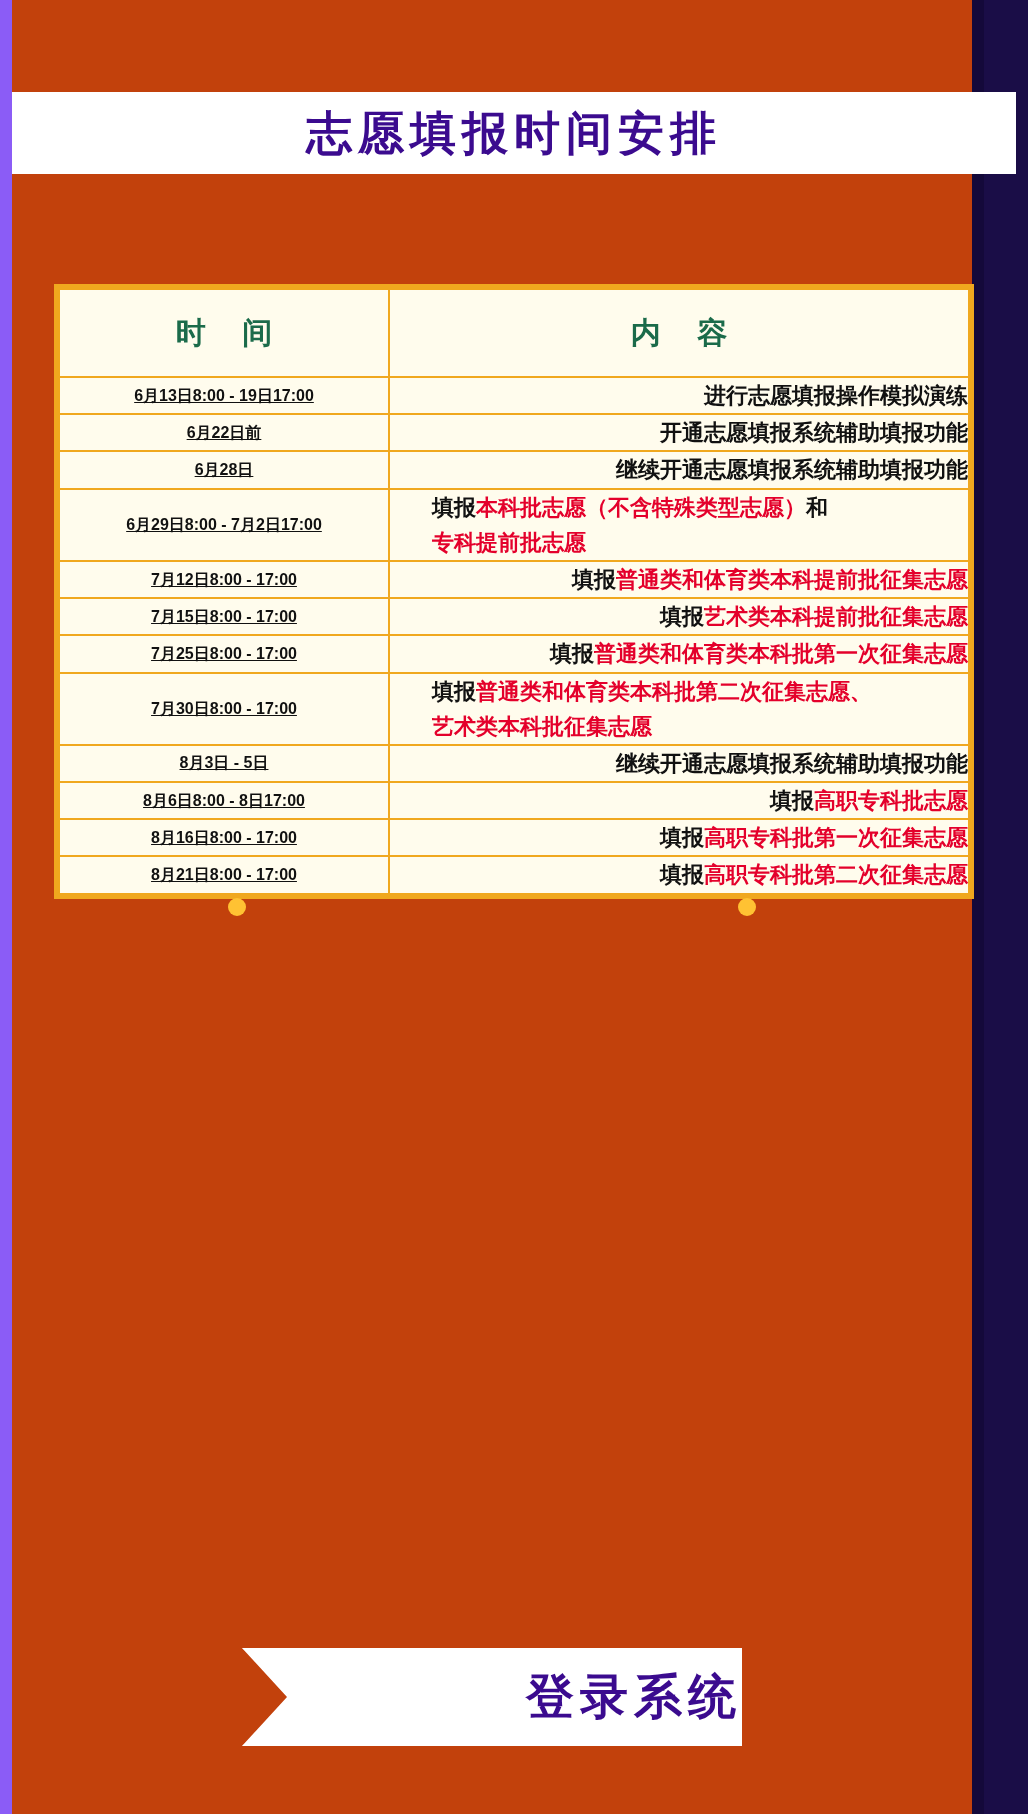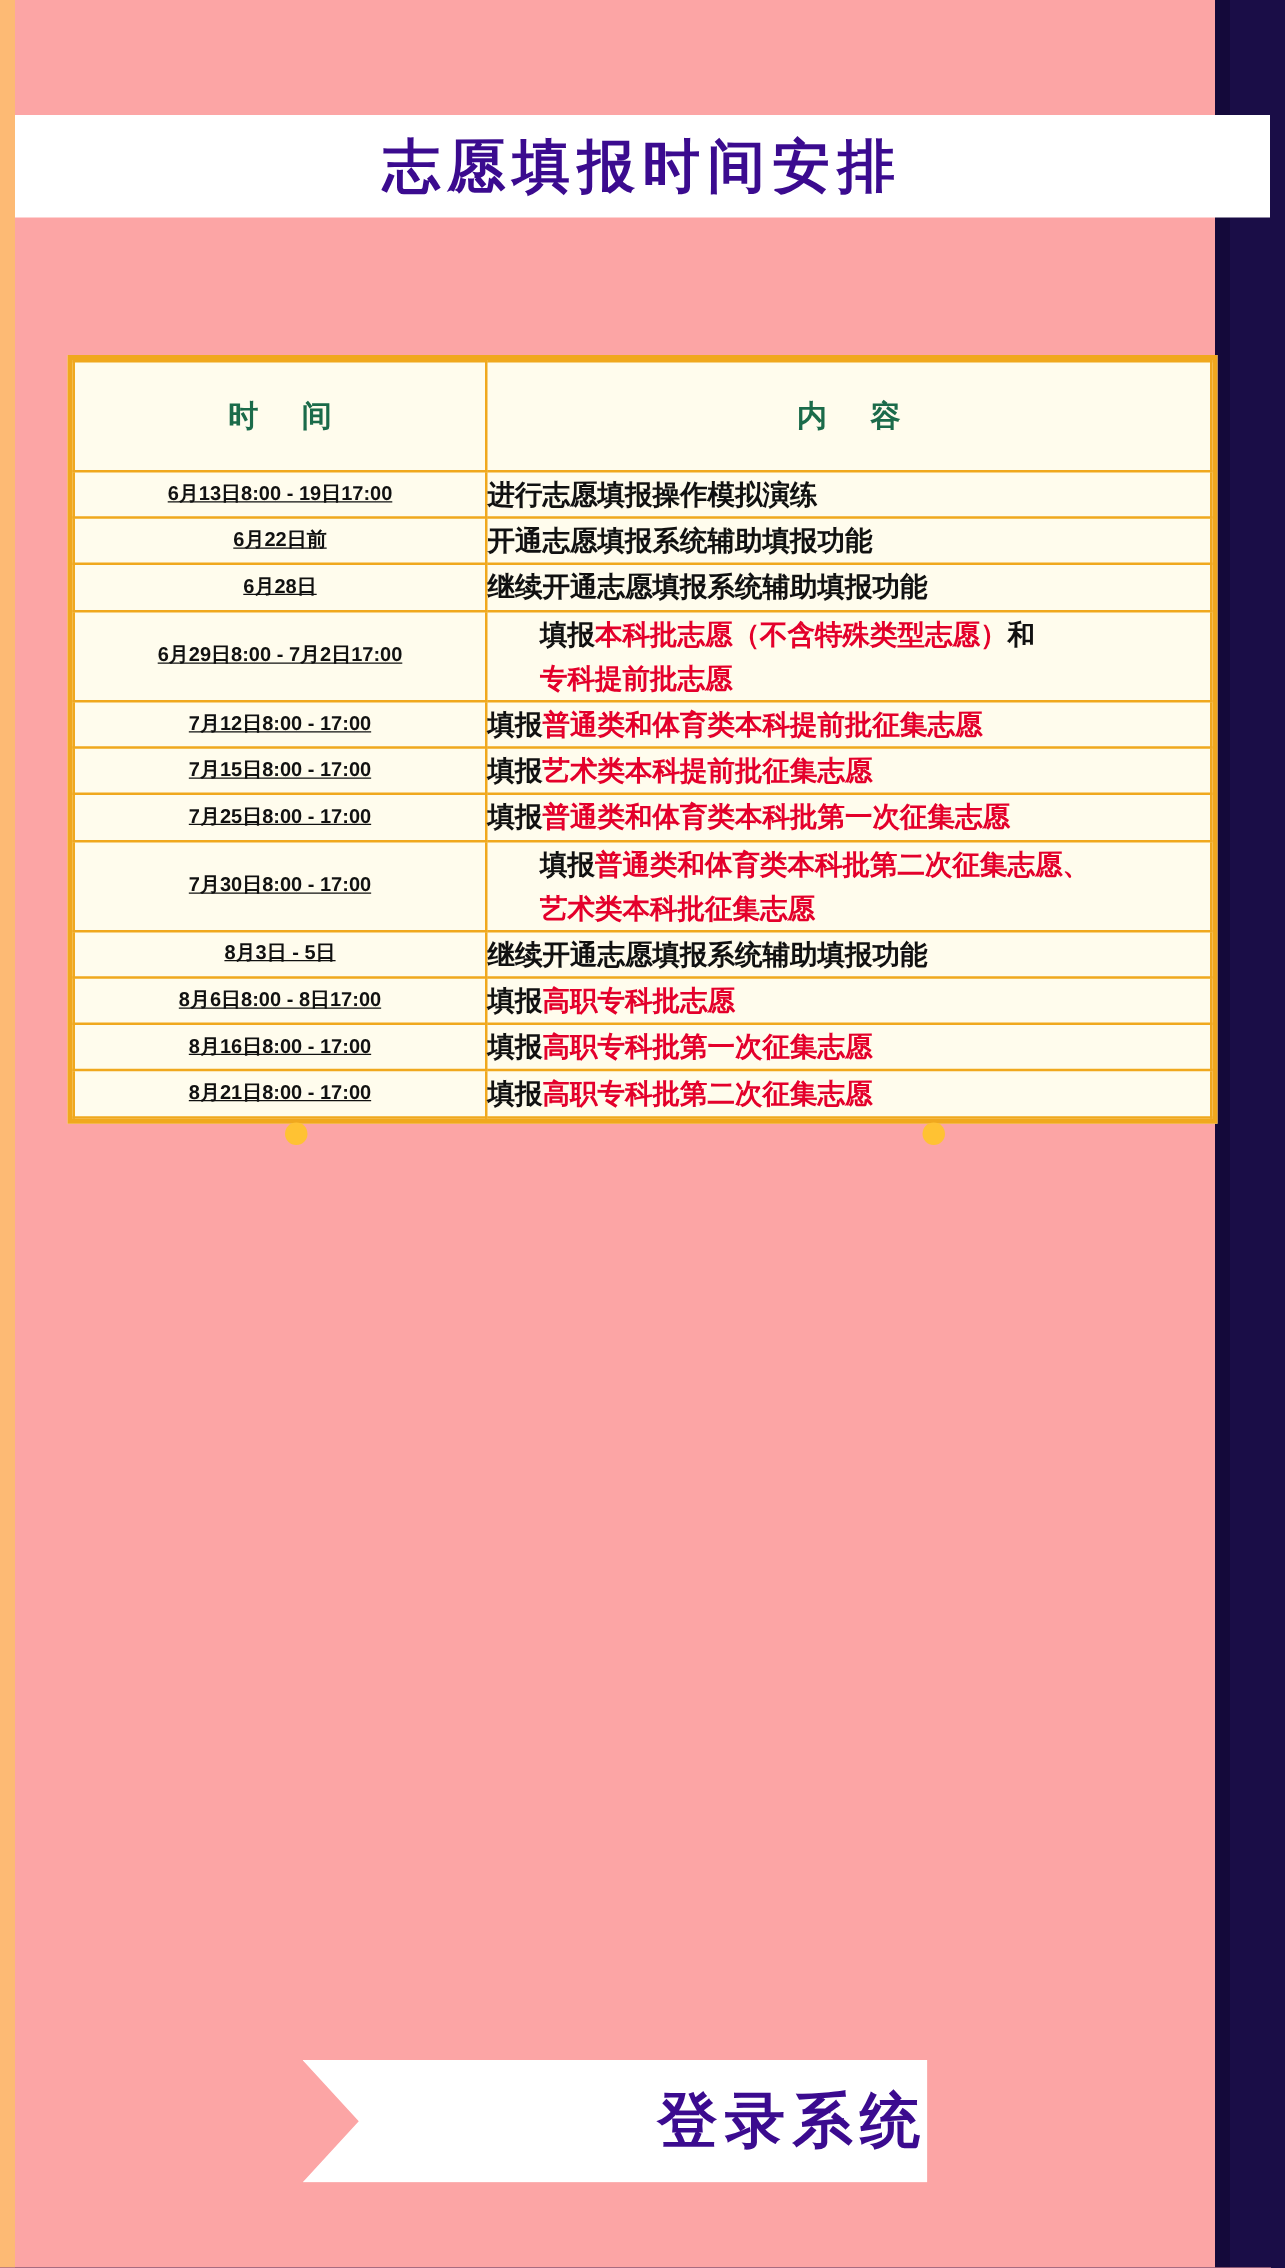--- a/index.html
+++ b/index.html
@@ -10,23 +10,23 @@
     width: 1028px;
     height: 1814px;
     background: #1a0d47;
     font-family: "Liberation Sans", "DejaVu Sans", sans-serif;
     overflow: hidden;
   }
   .poster {
     position: relative;
     width: 984px;
     height: 1814px;
-    background: #fca5a5;
+    background: #c2410c;
     box-sizing: border-box;
-    border-left: 12px solid #fdba74;
+    border-left: 12px solid #8b5cf6;
     border-right: 12px solid #14093a;
   }
 
   
   .banner {
     position: absolute;
     left: 0;
     width: 1004px;
     background: #ffffff;
     display: flex;
@@ -66,36 +66,36 @@
 
   table.schedule th,
   table.schedule td {
     border: 2px solid #f0a81e;
     background: #fffced;
     padding: 0;
   }
   table.schedule th {
     height: 86px;
     color: #1b6b4a;
-    font-size: 24px;
+    font-size: 30px;
     font-weight: bold;
     letter-spacing: 14px;
     text-indent: 14px;
   }
   td.time-cell {
     text-align: center;
     color: #111111;
     font-size: 16px;
     font-weight: bold;
     padding: 16px 6px;
     line-height: 1.5;
     text-decoration: underline;
   }
   td.content-cell {
-    text-align: left;
+    text-align: right;
     color: #111111;
     font-size: 22px;
     font-weight: bold;
     padding: 16px 18px;
     line-height: 1.6;
   }
   td.content-cell.align-left {
     text-align: left;
     padding-left: 42px;
   }

